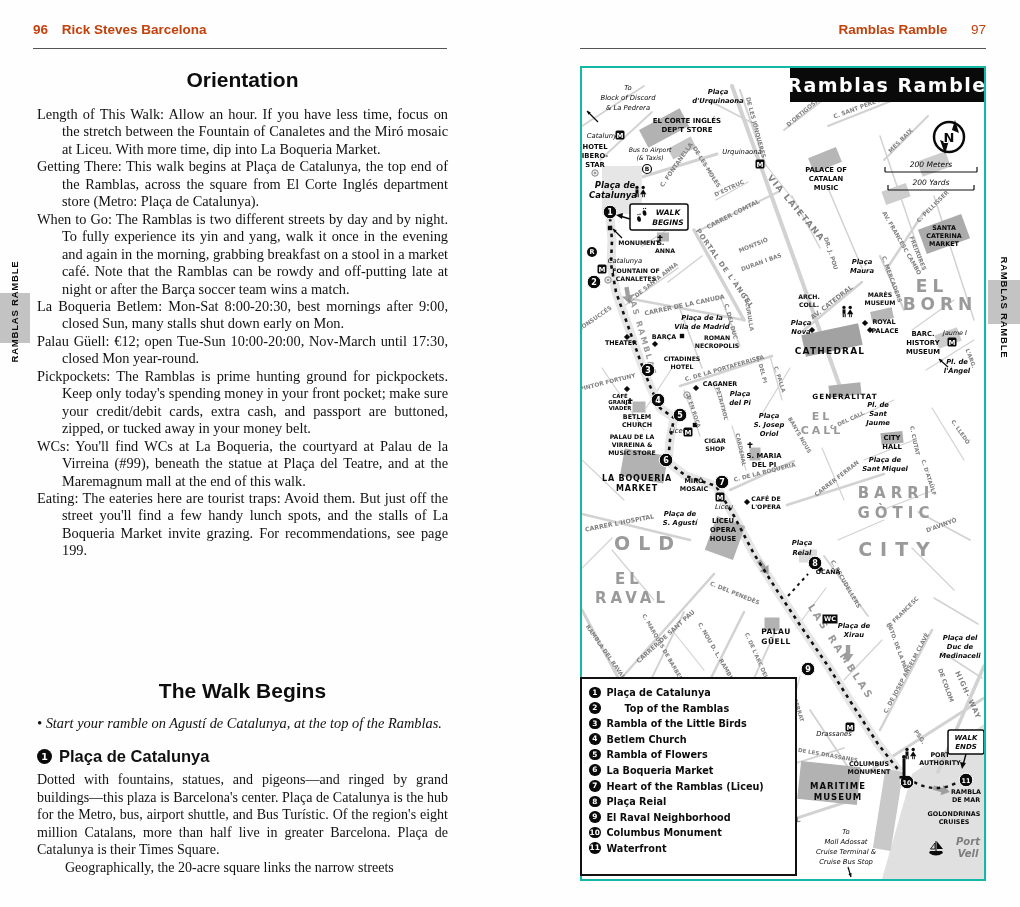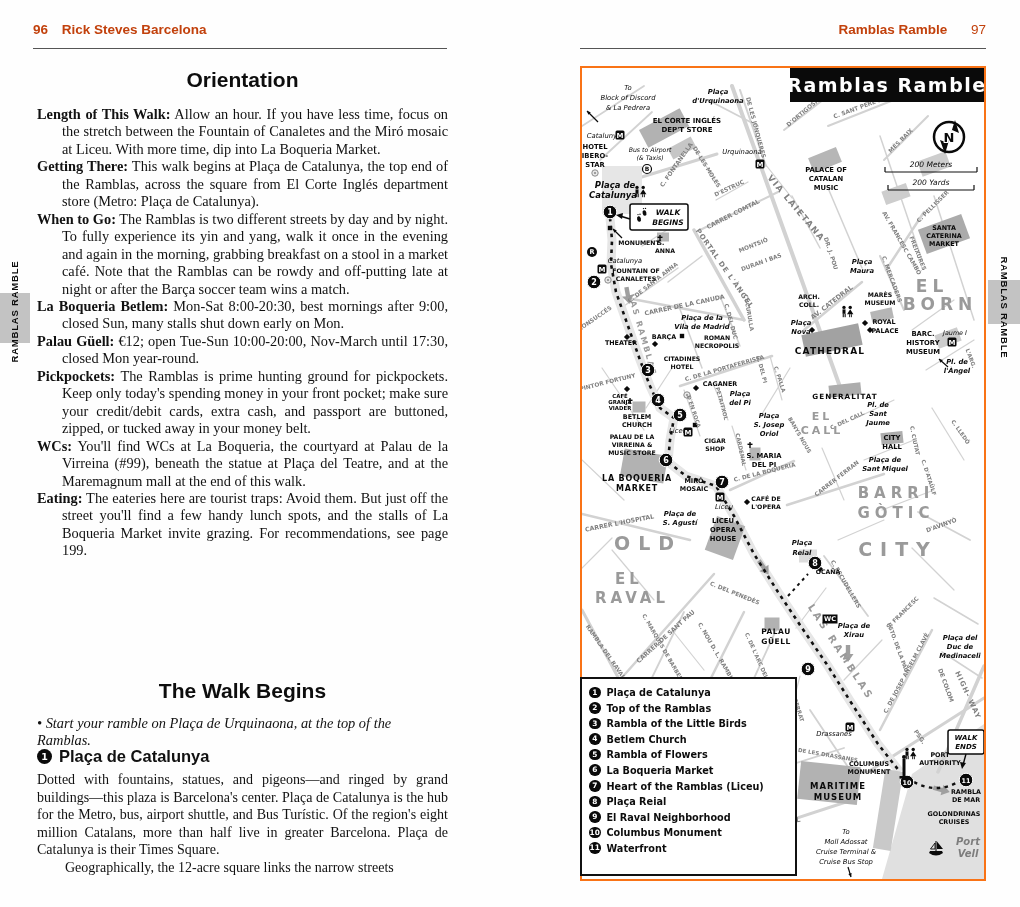--- a/index.html
+++ b/index.html
@@ -6,32 +6,32 @@
   body{width:1020px;height:907px;background:#fefefe;position:relative;overflow:hidden;
        font-family:"Liberation Serif",serif;color:#111;}
   .abs{position:absolute;}
   
   .pghead{font-family:"Liberation Sans",sans-serif;font-size:13.5px;letter-spacing:0;color:#c2410c;}
   .rule{border-top:1.5px solid #555;height:0;}
   
   .heading{font-family:"Liberation Sans",sans-serif;font-weight:700;font-size:21px;color:#0d0d0d;text-align:center;}
   #entries{width:411px;}
   #entries p{margin:0;font-size:14.35px;line-height:17.45px;text-align:justify;padding-left:25px;text-indent:-25px;}
-  #entries b{font-weight:700;margin-top:19px;}
+  #entries b{font-weight:400;margin-top:19px;}
   .startnote{font-style:italic;font-size:14.4px;}
   .stophead{font-family:"Liberation Sans",sans-serif;font-weight:700;font-size:16.5px;display:flex;align-items:center;gap:7px;}
   .numcirc{display:inline-flex;width:15px;height:15px;border-radius:50%;background:#0a0a0a;color:#fff;
            font-family:"DejaVu Sans",sans-serif;font-size:9.5px;font-weight:700;align-items:center;justify-content:center;flex:none;}
   .bodypara{width:411px;font-size:14px;line-height:17.5px;text-align:justify;margin:0;}
   
   .tabgray{background:#c3c3c3;}
   .tabtext{font-family:"Liberation Sans",sans-serif;font-weight:700;font-size:9.5px;letter-spacing:.8px;
            white-space:nowrap;color:#0d0d0d;}
   
-  #mapbox{left:580px;top:66px;width:406px;height:815px;border:2px solid #f97316;box-sizing:border-box;background:#fff;}
+  #mapbox{left:580px;top:66px;width:406px;height:815px;border:2px solid #14b8a6;box-sizing:border-box;background:#fff;}
   #legend{left:580px;top:677px;width:217px;height:199px;border:2px solid #111;box-sizing:border-box;background:#fff;
           padding:7px 4px 0 7px;z-index:5;}
   #legend ul{list-style:none;margin:0;padding:0;}
   #legend li{display:flex;gap:6px;margin:0 0 2.1px 0;font-family:"DejaVu Sans",sans-serif;
              font-weight:700;font-size:9.7px;line-height:13.5px;color:#0d0d0d;align-items:flex-start;}
   #legend .lnum{width:11.5px;height:11.5px;border-radius:50%;background:#0a0a0a;color:#fff;font-size:7.4px;
                 display:flex;align-items:center;justify-content:center;flex:none;margin-top:0.5px;}
   
   text.ml{font-family:"DejaVu Sans",sans-serif;font-weight:700;fill:#0a0a0a;text-anchor:middle;}
   text.st{fill:#7f7f7f;}
@@ -60,28 +60,28 @@
     <p><b>Getting There:</b> This walk begins at Plaça de Catalunya, the top end of the Ramblas, across the square from El Corte Inglés department store (Metro: Plaça de Catalunya).</p>
     <p><b>When to Go:</b> The Ramblas is two different streets by day and by night. To fully experience its yin and yang, walk it once in the evening and again in the morning, grabbing breakfast on a stool in a market café. Note that the Ramblas can be rowdy and off-putting late at night or after the Barça soccer team wins a match.</p>
     <p><b>La Boqueria Betlem:</b> Mon-Sat 8:00-20:30, best mornings after 9:00, closed Sun, many stalls shut down early on Mon.</p>
     <p><b>Palau Güell:</b> €12; open Tue-Sun 10:00-20:00, Nov-March until 17:30, closed Mon year-round.</p>
     <p><b>Pickpockets:</b> The Ramblas is prime hunting ground for pickpockets. Keep only today's spending money in your front pocket; make sure your credit/debit cards, extra cash, and passport are buttoned, zipped, or tucked away in your money belt.</p>
     <p><b>WCs:</b> You'll find WCs at La Boqueria, the courtyard at Palau de la Virreina (#99), beneath the statue at Plaça del Teatre, and at the Maremagnum mall at the end of this walk.</p>
     <p><b>Eating:</b> The eateries here are tourist traps: Avoid them. But just off the street you'll find a few handy lunch spots, and the stalls of La Boqueria Market invite grazing. For recommendations, see page 199.</p>
   </div>
 
 <div class="abs heading" style="left:37px;top:679px;width:411px;">The Walk Begins</div>
-<div class="abs startnote" style="left:37px;top:715px;width:411px;">• Start your ramble on Plaça de Urquinaona, at the top of the Ramblas.</div>
+<div class="abs startnote" style="left:37px;top:715px;width:411px;">• Start your ramble on Agustí de Catalunya, at the top of the Ramblas.</div>
 
 <div class="abs stophead" style="left:37px;top:747px;">
   <span class="numcirc">1</span>
   <span>Plaça de Catalunya</span>
 </div>
 <p class="abs bodypara" style="left:37px;top:771px;">Dotted with fountains, statues, and pigeons—and ringed by grand buildings—this plaza is Barcelona's center. Plaça de Catalunya is the hub for the Metro, bus, airport shuttle, and Bus Turístic. Of the region's eight million Catalans, more than half live in greater Barcelona. Plaça de Catalunya is their Times Square.</p>
-<p class="abs bodypara" style="left:37px;top:859px;text-indent:28px;">Geographically, the 12-acre square links the narrow streets</p>
+<p class="abs bodypara" style="left:37px;top:859px;text-indent:28px;">Geographically, the 20-acre square links the narrow streets</p>
 
 <div class="abs pghead" style="left:580px;top:22px;width:406px;text-align:right;">
   <span style="font-weight:700;">Ramblas Ramble</span>
   <span style="margin-left:20px;">97</span>
 </div>
 <div class="abs rule" style="left:580px;top:48px;width:406px;"></div>
 
 <div class="abs tabgray" style="left:988px;top:280px;width:32px;height:44px;"></div>
 <div class="abs tabtext" style="left:924px;top:302px;width:160px;text-align:center;transform:rotate(90deg);">RAMBLAS RAMBLE</div>
 
@@ -614,21 +614,21 @@
 </div>
 
 <div id="legend" class="abs">
   <ul id="legend-list">
       <li>
         <span class="lnum">1</span>
         <span style="max-width: 180px;">Plaça de Catalunya</span>
       </li>
       <li>
         <span class="lnum">2</span>
-        <span style="max-width: 180px;">Top of the Ramblas</span>
+        <span style="max-width: 180px; margin-left: 18px;">Top of the Ramblas</span>
       </li>
       <li>
         <span class="lnum">3</span>
         <span style="max-width: 180px;">Rambla of the Little Birds</span>
       </li>
       <li>
         <span class="lnum">4</span>
         <span style="max-width: 180px;">Betlem Church</span>
       </li>
       <li>

